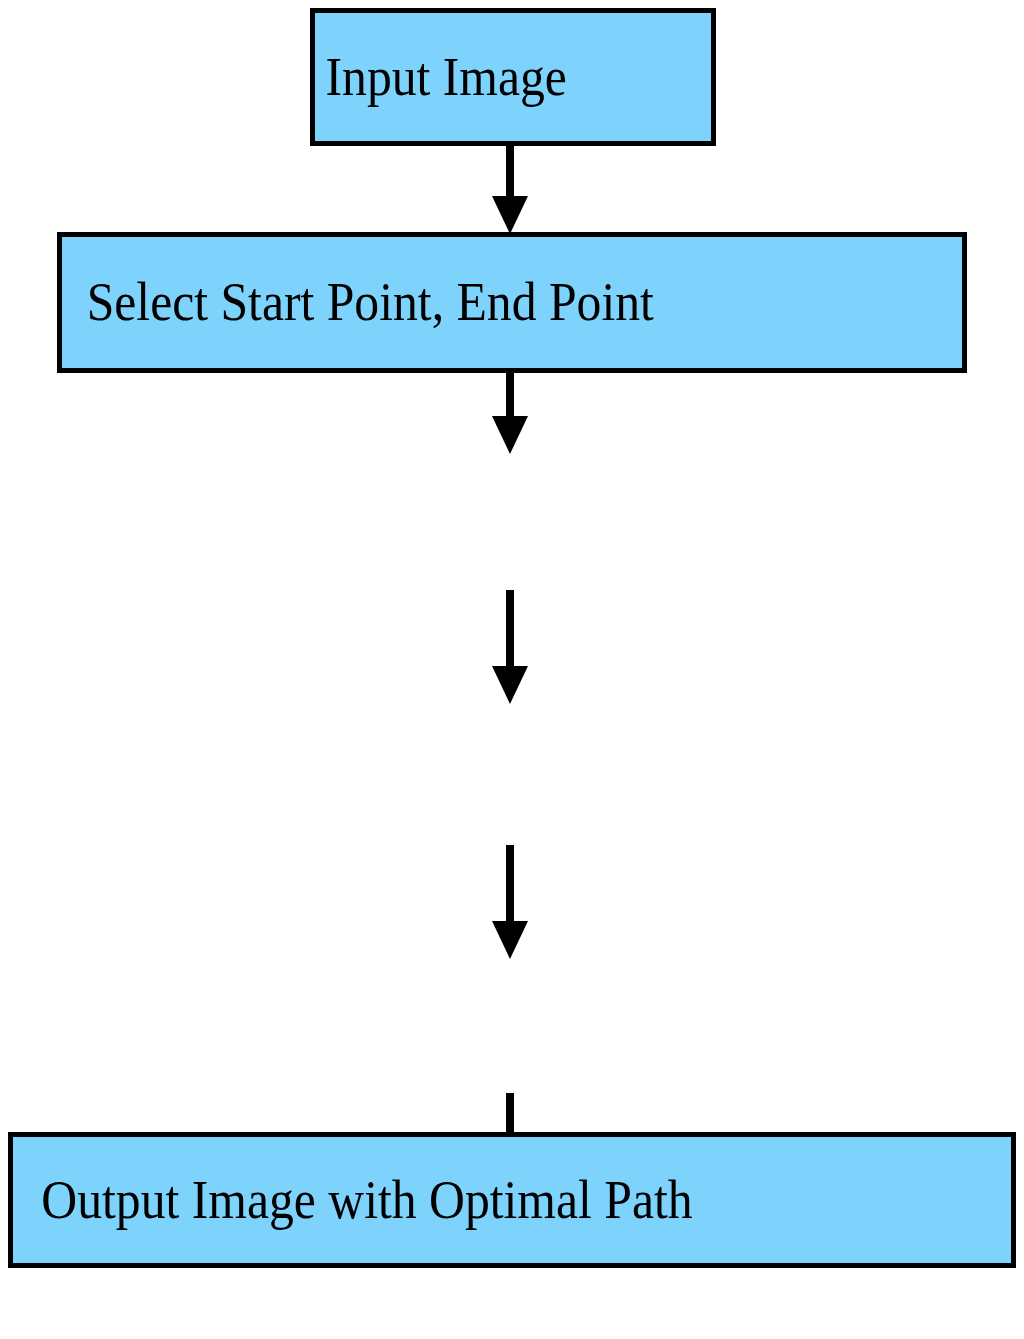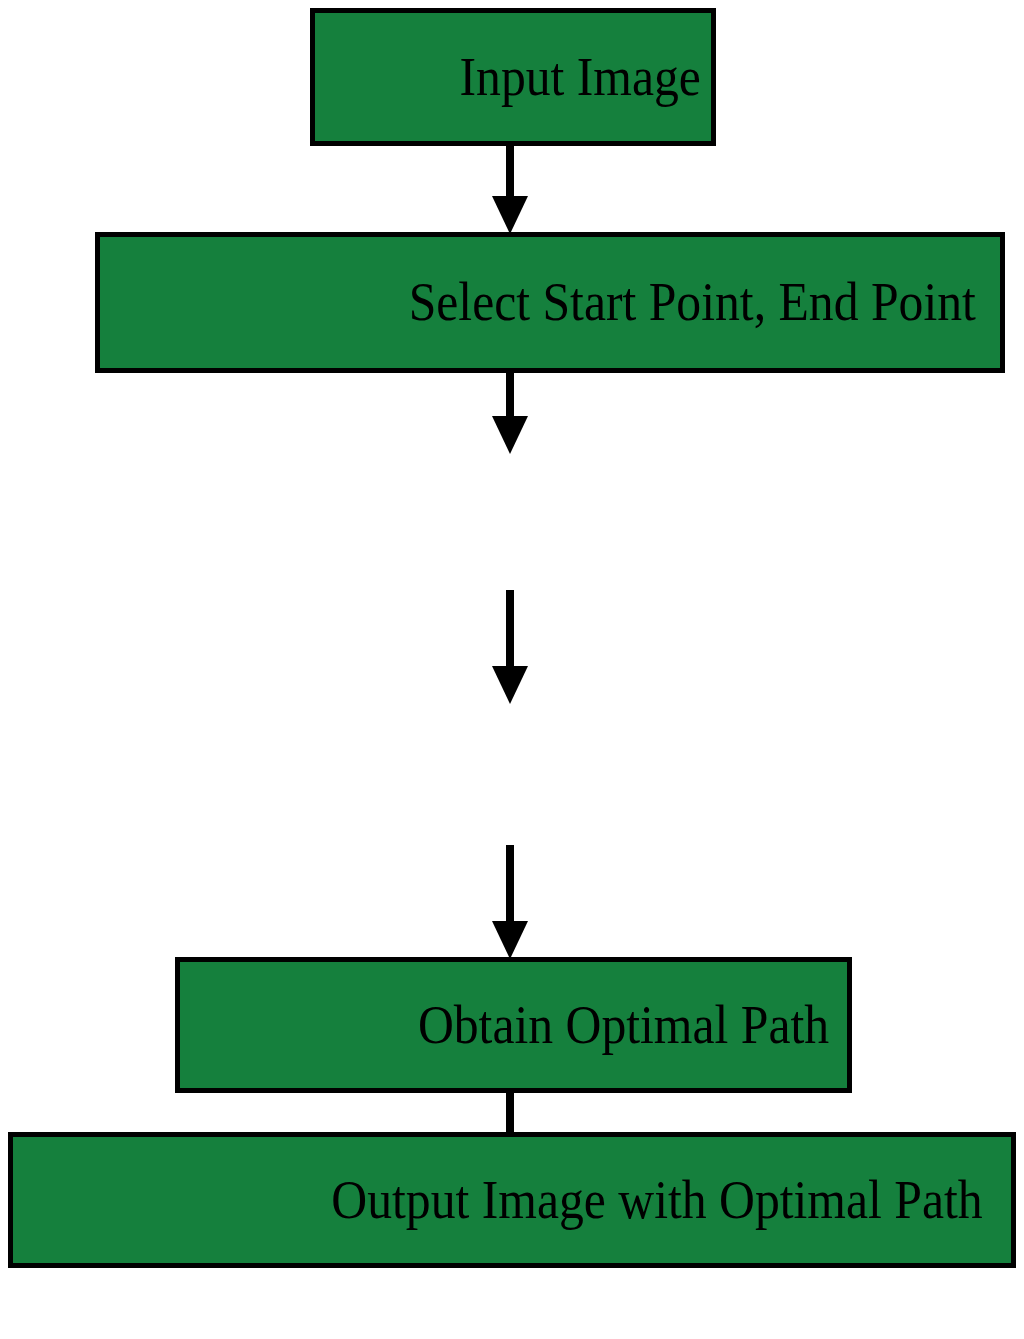--- a/index.html
+++ b/index.html
@@ -14,41 +14,41 @@
   #canvas {
     position: relative;
     width: 1024px;
     height: 1339px;
     background: #ffffff;
     overflow: hidden;
   }
   .node {
     position: absolute;
     box-sizing: border-box;
-    background: #15803d;
+    background: #7dd3fc;
     border: 5px solid #000000;
     display: flex;
     align-items: center;
-    justify-content: flex-end;
+    justify-content: flex-start;
     z-index: 2;
   }
   .node-label {
     font-family: "Liberation Serif", "DejaVu Serif", serif;
     color: #000000;
     font-size: 54px;
     line-height: 1.05;
     white-space: nowrap;
     text-align: center;
     transform: scaleX(0.90);
     transform-origin: center center;
     letter-spacing: 0px;
   }
   
   #node-0 { left: 310px; top: 8px;    width: 406px; height: 138px; }
-  #node-1 { left: 57px;  top: 232px;  width: 910px; height: 141px; margin-left: 38px; }
+  #node-1 { left: 57px;  top: 232px;  width: 910px; height: 141px; }
   #node-2 { left: 92px;  top: 452px;  width: 842px; height: 138px; }
   #node-3 { left: 104px; top: 702px;  width: 816px; height: 143px; }
   #node-4 { left: 175px; top: 957px;  width: 677px; height: 136px; }
   #node-5 { left: 8px;   top: 1132px; width: 1008px; height: 136px; }
 
   .connector {
     position: absolute;
     z-index: 1;
   }
   .connector svg {
@@ -99,21 +99,18 @@
   <div class="node" id="node-0">
     <span class="node-label" style="transform: scaleX(0.92);">Input Image</span>
   </div>
 
   <div class="node" id="node-1">
     <span class="node-label" style="transform: scaleX(0.92);">Select Start Point, End Point</span>
   </div>
 
 
 
-  <div class="node" id="node-4">
-    <span class="node-label" style="transform: scaleX(0.92);">Obtain Optimal Path</span>
-  </div>
 
   <div class="node" id="node-5">
     <span class="node-label" style="transform: scaleX(0.92);">Output Image with Optimal Path</span>
   </div>
 
 </div>
 
 </body></html>

